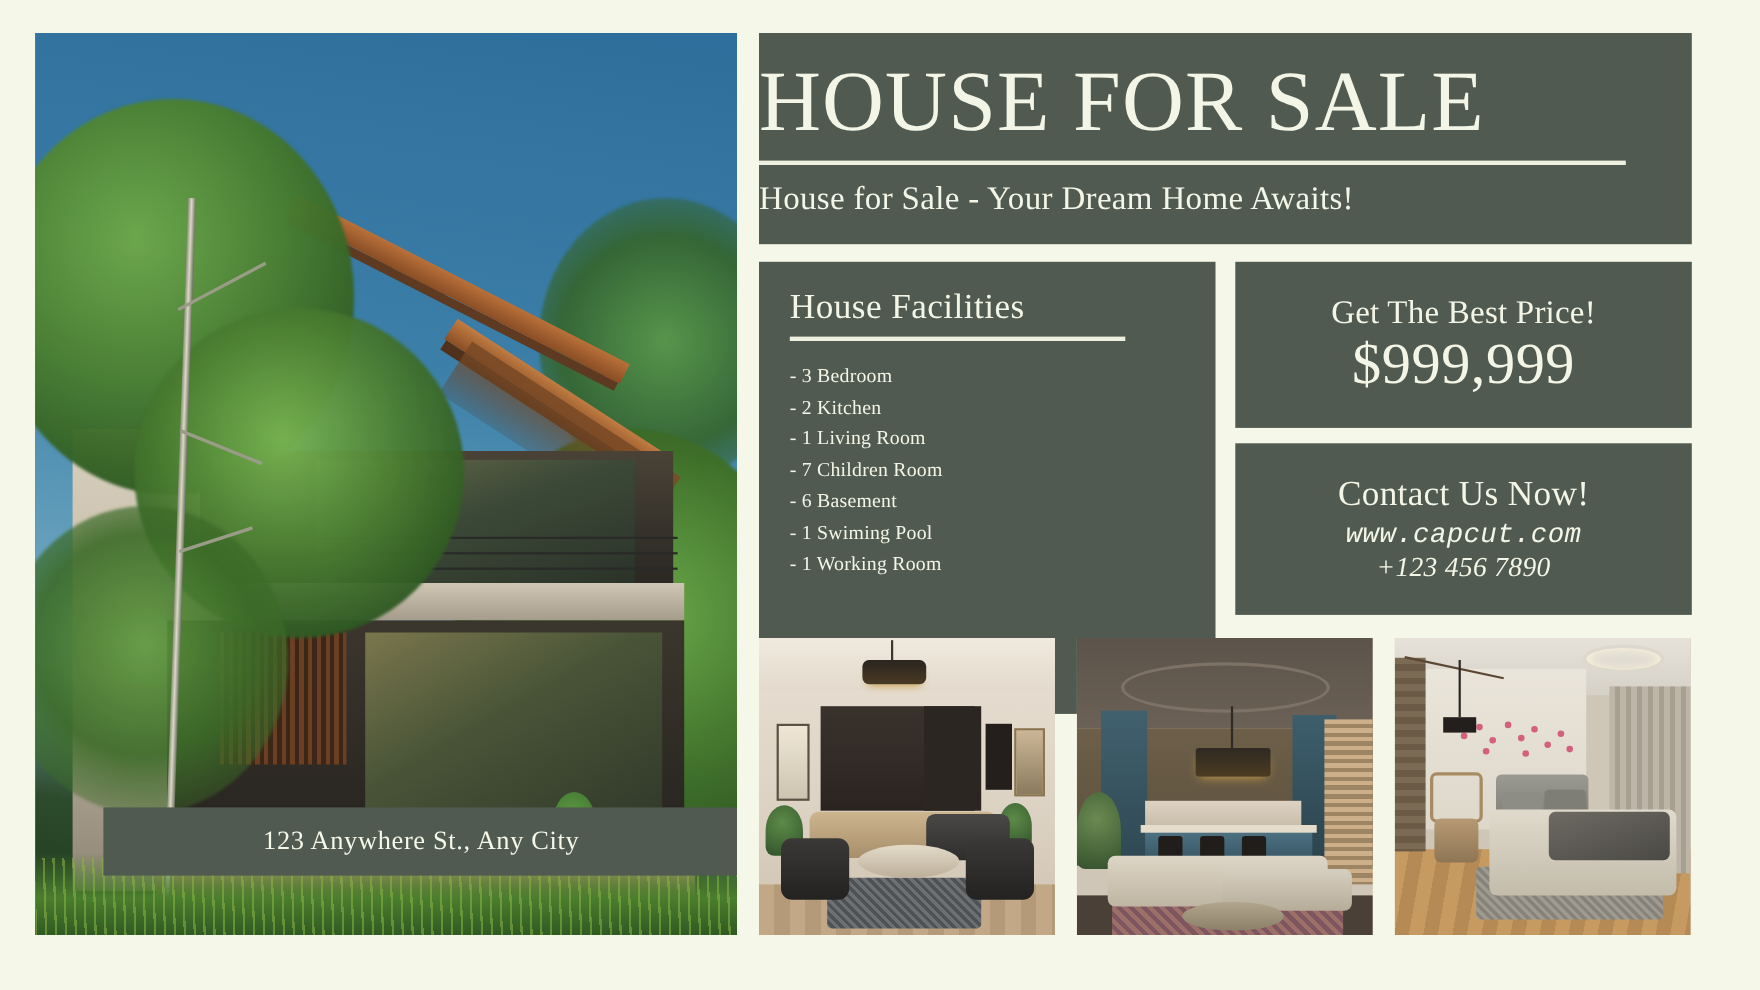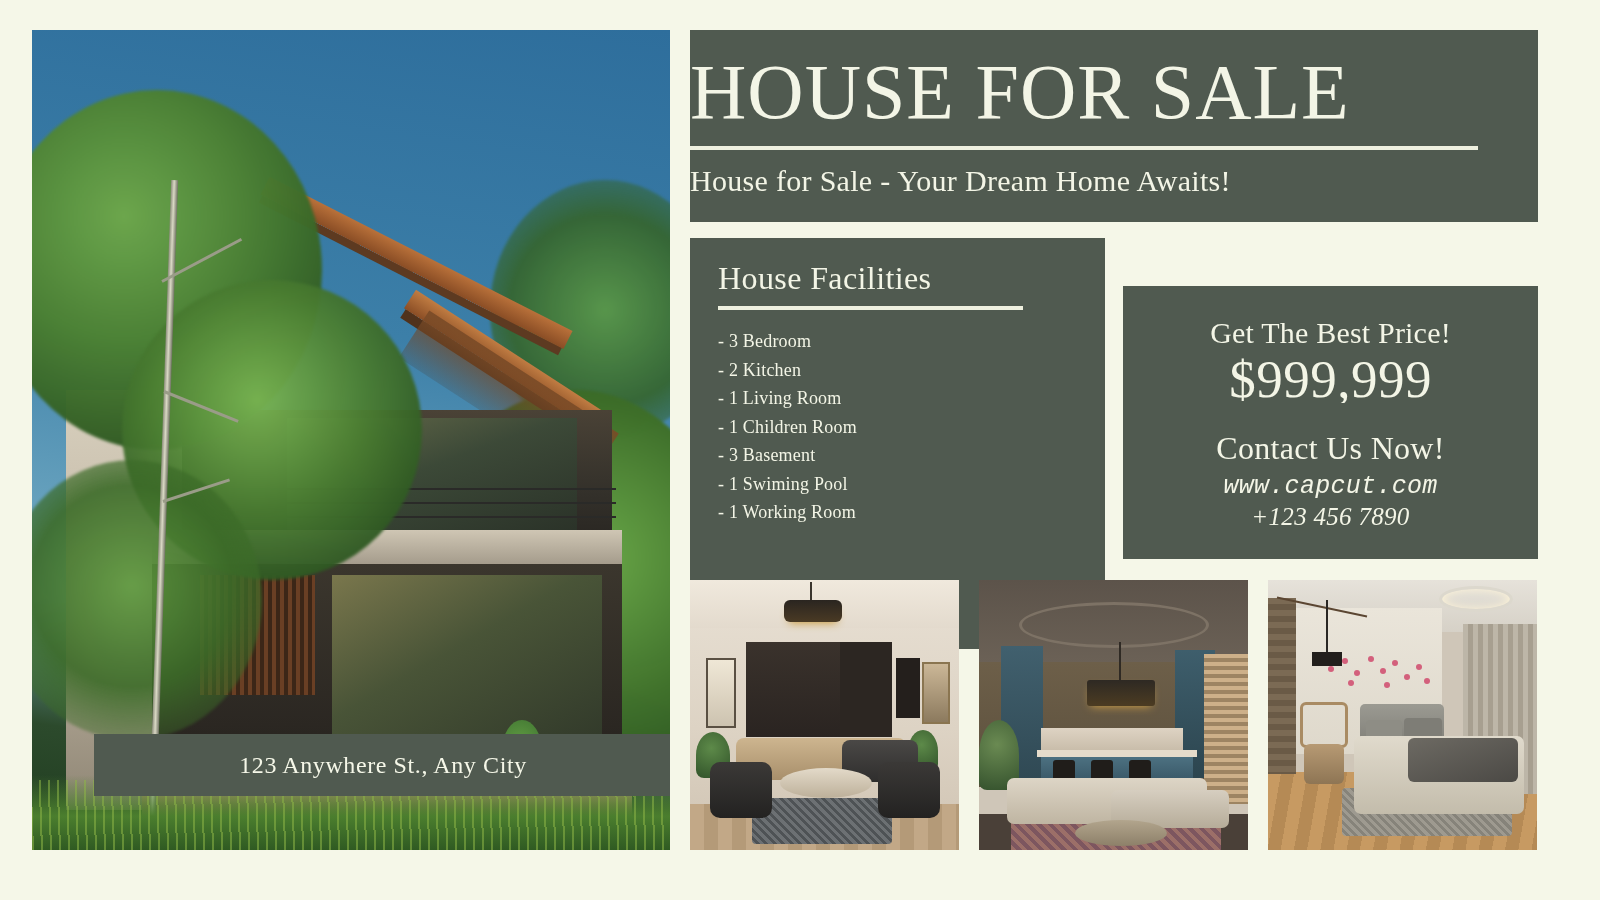--- a/index.html
+++ b/index.html
@@ -101,21 +101,21 @@
   }
   .fac-title { color:#f3f5e6; font-size:32px; letter-spacing:.4px; }
   .fac-rule { width:305px; height:4px; background:#eef0df; margin:9px 0 17px; }
   .fac-list { list-style:none; }
   .fac-list li {
     color:#f3f5e6; font-size:18px; line-height:28.5px; letter-spacing:.2px; white-space:nowrap;
   }
 
   .price-panel {
     position:absolute; left:1123px; top:238px; width:415px; height:151px;
-    display:flex; flex-direction:column; align-items:center; justify-content:center;margin-top:48px;
+    display:flex; flex-direction:column; align-items:center; justify-content:center;
   }
   .price-label { color:#f3f5e6; font-size:30px; letter-spacing:.2px; }
   .price-value { color:#f3f5e6; font-size:53px; line-height:1.05; letter-spacing:.5px; margin-top:2px; }
 
   .contact-panel {
     position:absolute; left:1123px; top:403px; width:415px; height:156px;
     display:flex; flex-direction:column; align-items:center; justify-content:center;
   }
   .contact-title { color:#f3f5e6; font-size:32px; letter-spacing:.3px; }
   .contact-web, .contact-phone {
@@ -282,22 +282,22 @@
     <div class="header-sub">House for Sale - Your Dream Home Awaits!</div>
   </div>
 
   <div class="panel facilities-panel">
     <div class="fac-title">House Facilities</div>
     <div class="fac-rule"></div>
     <ul class="fac-list">
       <li>- 3 Bedroom</li>
       <li>- 2 Kitchen</li>
       <li>- 1 Living Room</li>
-      <li>- 1 Children Room</li>
-      <li>- 3 Basement</li>
+      <li>- 7 Children Room</li>
+      <li>- 6 Basement</li>
       <li>- 1 Swiming Pool</li>
       <li>- 1 Working Room</li>
     </ul>
   </div>
 
   <div class="panel price-panel">
     <div class="price-label">Get The Best Price!</div>
     <div class="price-value">$999,999</div>
   </div>
 

